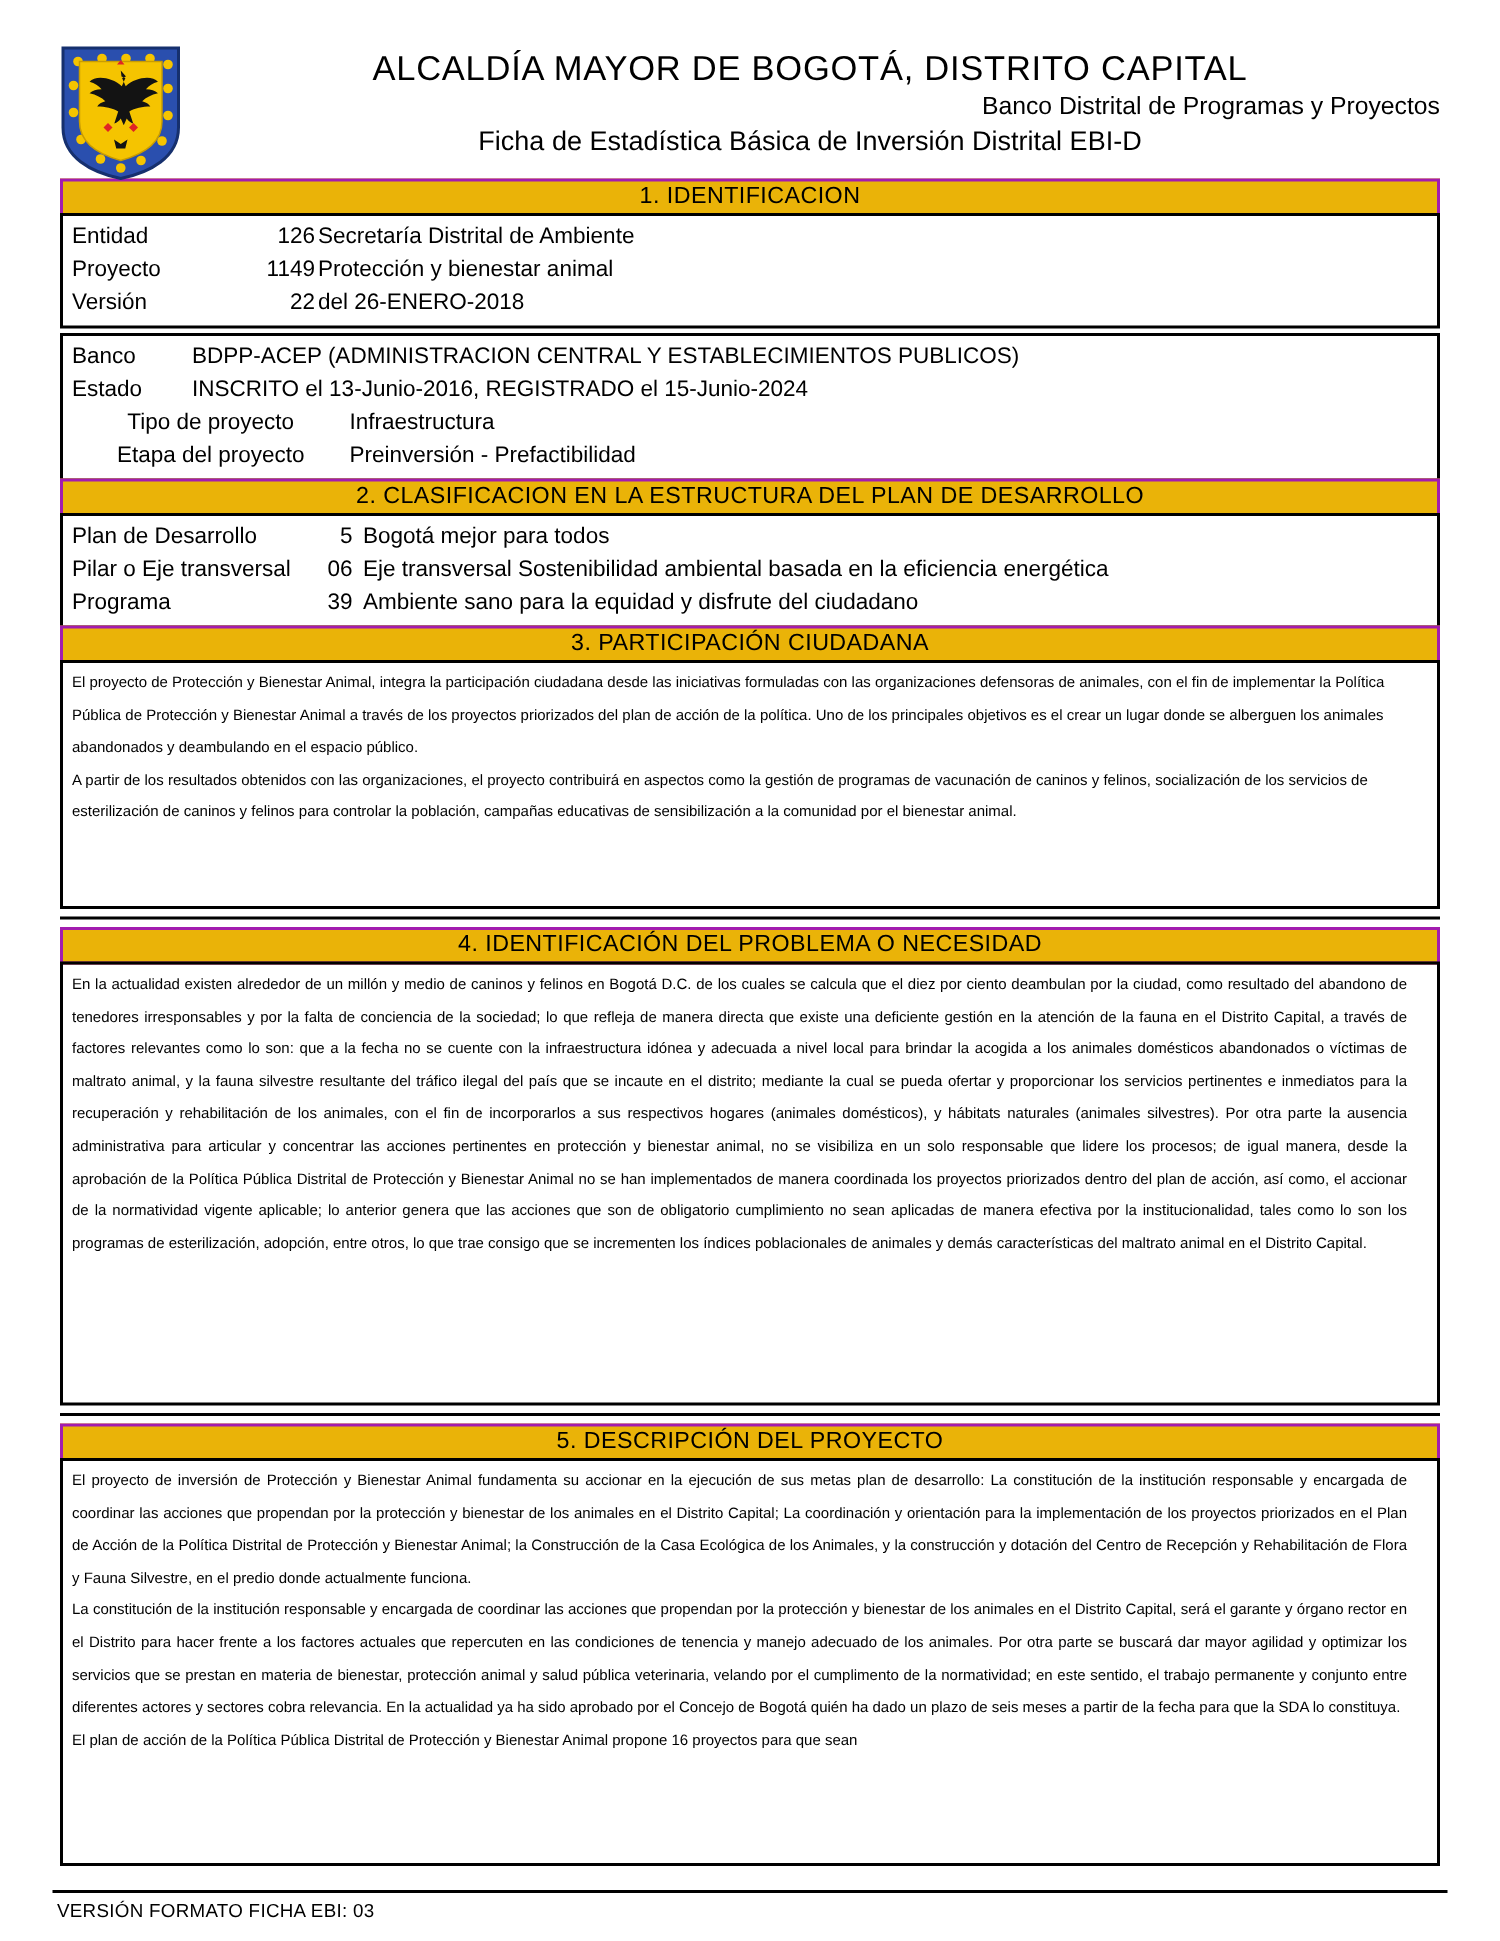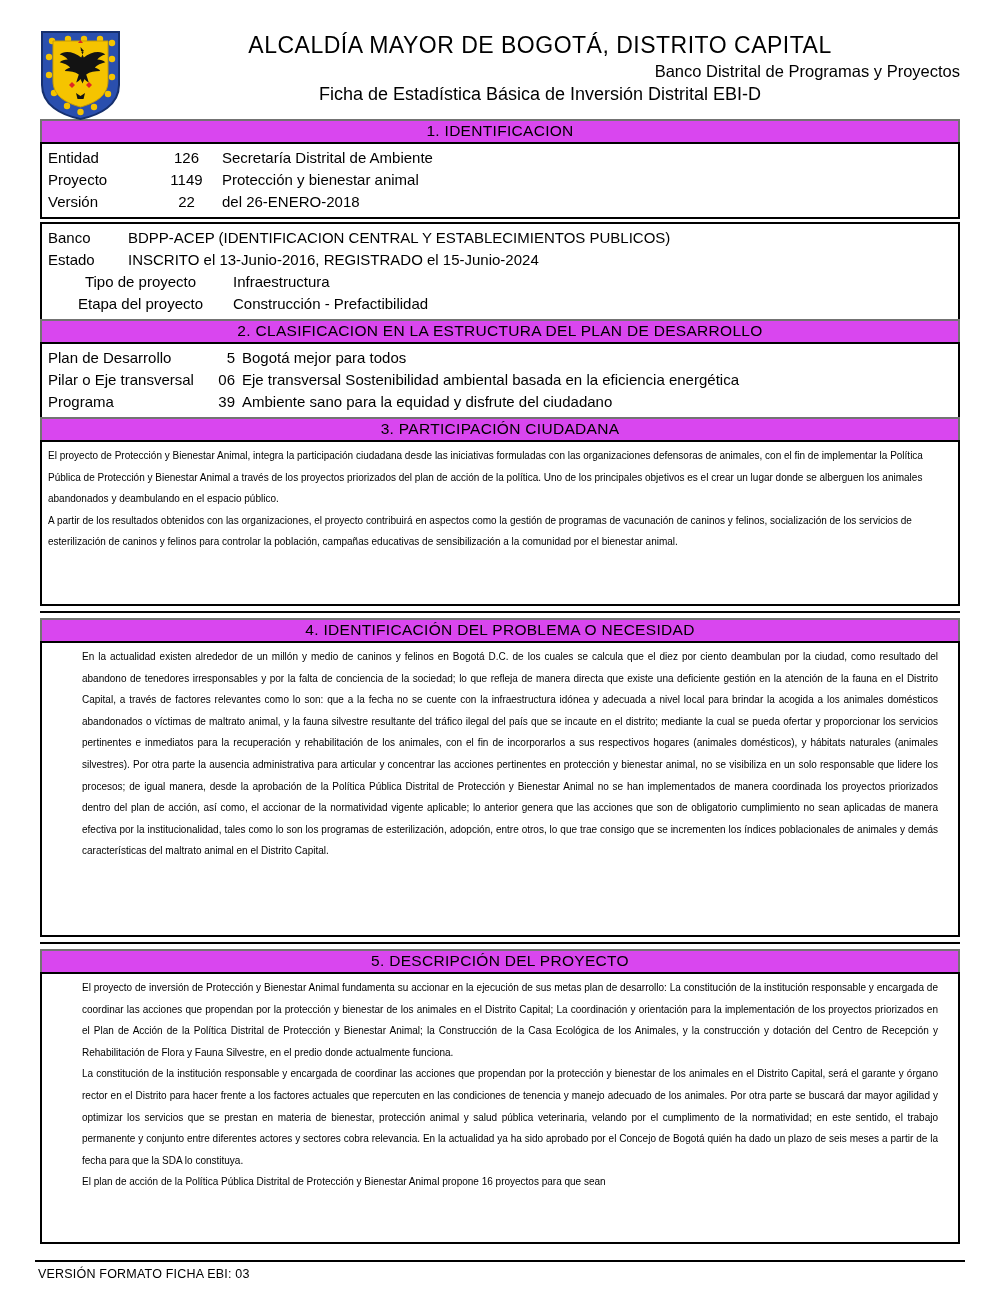--- a/index.html
+++ b/index.html
@@ -14,41 +14,41 @@
   .doc-header{position:relative;height:119px;}
   .logo{position:absolute;left:38px;top:29px;width:85px;height:92px;}
   .titles{position:absolute;left:120px;right:40px;top:30px;text-align:center;}
   .title-main{font-size:23px;letter-spacing:.5px;line-height:30px;}
   .title-sub1{font-size:16.5px;line-height:22px;text-align:right;}
   .title-sub2{font-size:18px;line-height:25px;}
 
   
   .content{margin:0 40px;width:920px;}
   .bar{
-    background:#d946ef;border:2px solid #737373;box-sizing:border-box;
+    background:#eab308;border:2px solid #a21caf;box-sizing:border-box;
     text-align:center;font-size:15.5px;padding:1px 0 2px;letter-spacing:.3px;
   }
   .box{
     border:2px solid #000;box-sizing:border-box;margin-top:-2px;
     padding:3px 20px 4px 6px;font-size:15px;
   }
   .gap3{height:3px;}
   .prerule{border-top:2px solid #000;margin-top:5px;margin-bottom:5px;}
   .row{display:flex;line-height:22px;}
   .lbl{flex:0 0 auto;}
   .lbl.w115{width:115px;}
   .lbl.w80{width:80px;}
   .lbl.w185{width:185px;text-align:center;}
   .lbl.w165{width:165px;}
   .code{flex:0 0 auto;text-align:right;}
-  .code.c45{width:47px;margin-right:12px;text-align:center;}
+  .code.c45{width:47px;margin-right:2px;}
   .code.c20{width:22px;margin-right:7px;}
   .val{flex:1 1 auto;}
   .para p{margin:0;font-size:10px;line-height:21.6px;}
-  .para.just p{text-align:justify;margin-left:34px;}
+  .para.just p{text-align:justify;}
   .s3box{min-height:166px;}
   .s4box{min-height:296px;}
   .s5box{min-height:272px;}
 
   
   .footrule{border-top:2.5px solid #000;margin:16px 35px 0 35px;}
   .foot-version{margin:5px 0 6px 38px;font-size:12.5px;letter-spacing:.2px;}
 </style>
 </head>
 <body>
@@ -116,33 +116,33 @@
       <div class="row">
         <span class="lbl w115">Versión</span>
         <span class="code c45">22</span>
         <span class="val">del 26-ENERO-2018</span>
       </div>
     </div>
     <div class="gap3"></div>
     <div class="box" style="margin-top:0;">
       <div class="row">
         <span class="lbl w80">Banco</span>
-        <span class="val">BDPP-ACEP (IDENTIFICACION CENTRAL Y ESTABLECIMIENTOS PUBLICOS)</span>
+        <span class="val">BDPP-ACEP (ADMINISTRACION CENTRAL Y ESTABLECIMIENTOS PUBLICOS)</span>
       </div>
       <div class="row">
         <span class="lbl w80">Estado</span>
         <span class="val">INSCRITO el 13-Junio-2016, REGISTRADO el 15-Junio-2024</span>
       </div>
       <div class="row">
         <span class="lbl w185">Tipo de proyecto</span>
         <span class="val">Infraestructura</span>
       </div>
       <div class="row">
         <span class="lbl w185">Etapa del proyecto</span>
-        <span class="val">Construcción - Prefactibilidad</span>
+        <span class="val">Preinversión - Prefactibilidad</span>
       </div>
     </div>
 
     <div class="bar" style="margin-top:-2px;">2. CLASIFICACION EN LA ESTRUCTURA DEL PLAN DE DESARROLLO</div>
     <div class="box">
       <div class="row">
         <span class="lbl w165">Plan de Desarrollo</span>
         <span class="code c20">5</span>
         <span class="val">Bogotá mejor para todos</span>
       </div>

